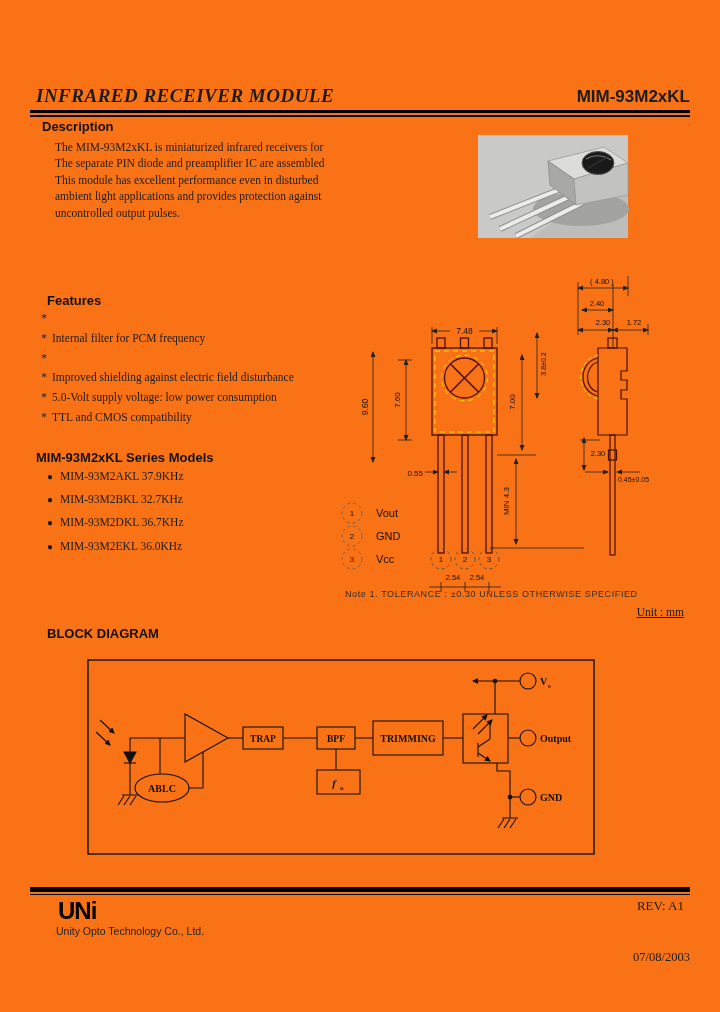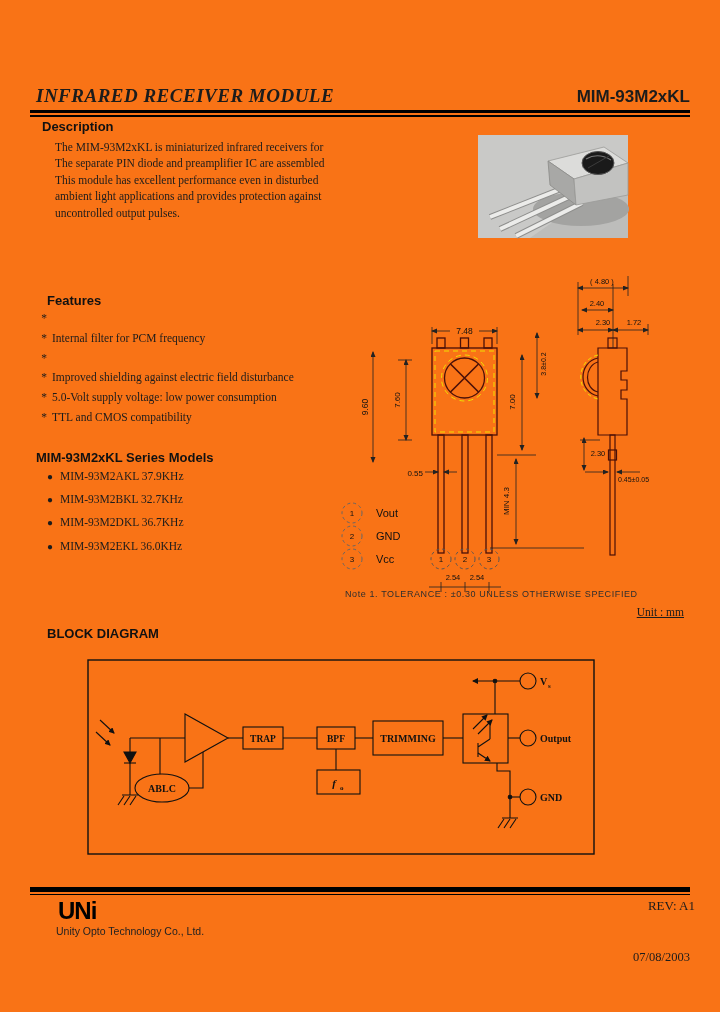--- a/index.html
+++ b/index.html
@@ -21,21 +21,21 @@
   .model-list{left:47px;top:470px;width:300px;}
   .model-row{height:23.2px;font:11.5px "Liberation Serif",serif;display:flex;align-items:flex-start;}
   .model-row .b{width:13px;font-size:10px;padding-top:1px;}
   .note{left:345px;top:589px;width:345px;font:9px "Liberation Sans",sans-serif;color:#2e2e2e;letter-spacing:.6px;}
   .unit{right:36px;top:606px;font:11.5px "Liberation Serif",serif;text-decoration:underline;}
   .bd-head{left:47px;top:626px;}
   .footer-bar{left:30px;top:887px;width:660px;height:5px;background:#000;}
   .footer-bar2{left:30px;top:894px;width:660px;height:1px;background:#000;}
   .logo{left:30px;top:897px;font:900 24px "Liberation Sans",sans-serif;letter-spacing:-1px;color:#000;margin-left:28px;}
   .company{left:31px;top:925px;font:10.5px "Liberation Sans",sans-serif;color:#222;padding-left:25px;}
-  .rev{right:25px;top:898px;font:13px "Liberation Serif",serif;margin-left:26px;}
+  .rev{right:36px;top:898px;font:13px "Liberation Serif",serif;margin-left:26px;}
   .date{right:30px;top:950px;font:12.5px "Liberation Serif",serif;text-align:center;}
   svg{position:absolute;overflow:visible;}
   svg text{font-family:"Liberation Sans",sans-serif;fill:#111;}
   .serifT{font-family:"Liberation Serif",serif;font-weight:bold;}
 </style>
 </head>
 <body>
 
 <div class="page">
 

